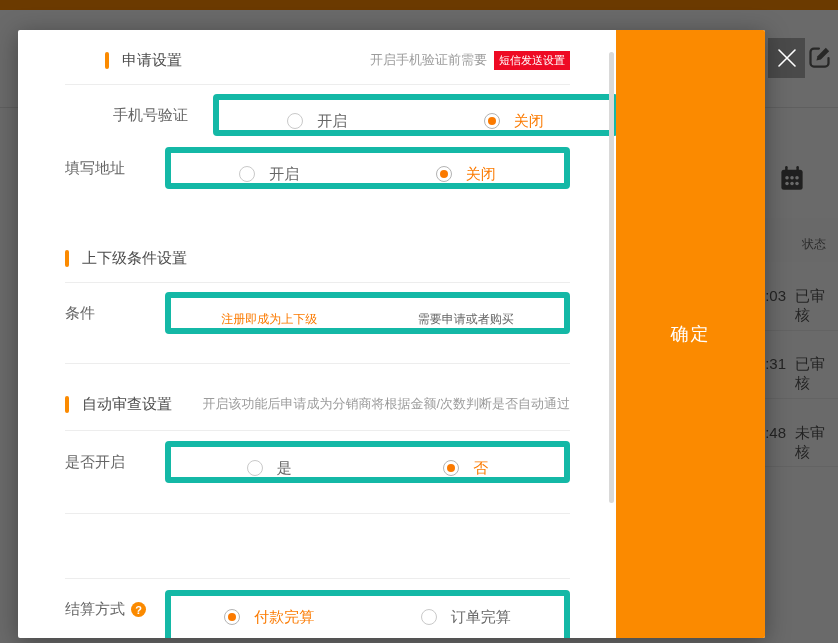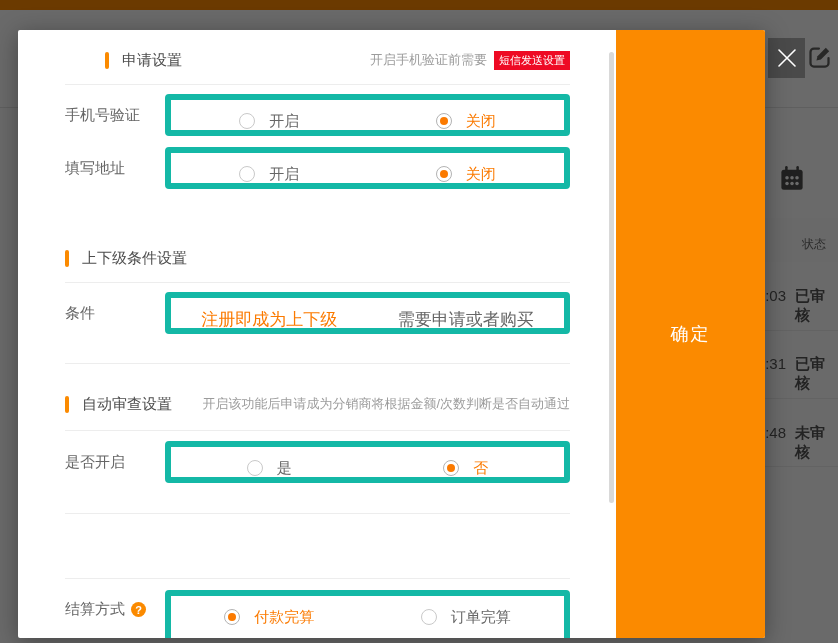--- a/index.html
+++ b/index.html
@@ -12,21 +12,21 @@
   .stage{position:relative;width:838px;height:643px;overflow:hidden;background:#fff;}
 
   
   .bg-page{position:absolute;inset:0;background:#fdfdfd;}
   .bg-topbar{position:absolute;left:0;top:0;width:838px;height:10px;background:#ff8a00;}
   .bg-header-line{position:absolute;left:0;top:107px;width:838px;height:1px;background:#e3e3e3;}
   .bg-icon{position:absolute;}
   .bg-table-headband{position:absolute;left:690px;top:218px;width:148px;height:44px;background:#fafafa;}
   .bg-status-header{position:absolute;left:802px;top:236px;font-size:12px;color:#6b6b6b;}
   .bg-row-time{position:absolute;width:28px;text-align:right;font-size:15px;color:#555;}
-  .bg-row-status{position:absolute;font-size:15px;color:#555;font-weight:bold;}
+  .bg-row-status{position:absolute;font-size:15px;color:#555;}
   .bg-row-line{position:absolute;left:700px;width:138px;height:1px;background:#ececec;}
 
   
   .overlay{position:absolute;inset:0;background:rgba(0,0,0,0.58);z-index:5;}
 
   
   .modal{position:absolute;left:18px;top:30px;width:747px;height:608px;background:#fff;
          border-radius:2px;overflow:hidden;z-index:10;box-shadow:0 4px 24px rgba(0,0,0,.35);}
   .confirm-panel{position:absolute;right:0;top:0;width:149px;height:100%;background:var(--panel-orange);
          display:flex;align-items:center;justify-content:center;cursor:pointer;}
@@ -45,21 +45,21 @@
   .frow{position:absolute;left:47px;width:505px;display:flex;align-items:center;}
   .flabel{width:100px;font-size:15px;color:#666;flex:none;display:flex;align-items:center;gap:6px;}
   .fbox{flex:1;height:42px;border:6px solid #14b8a6;border-radius:4px;display:flex;align-items:stretch;background:#fff;}
   .fbox.tall{height:60px;}
   .fopt{flex:1;display:flex;align-items:center;justify-content:center;gap:14px;font-size:15px;color:#666;cursor:pointer;height:42px;}
   .fopt .olabel{color:#666;}
   .fopt.on .olabel{color:var(--orange);}
   .radio{width:16px;height:16px;border:1px solid #c9c9c9;border-radius:50%;position:relative;background:#fff;flex:none;}
   .radio.sel{border-color:#b3b3b3;}
   .radio.sel::after{content:"";position:absolute;inset:3px;border-radius:50%;background:var(--orange);}
-  .txt-opt{font-size:17px;}
+  .txt-opt{font-size:12px;}
   .txt-opt.on{color:var(--orange);}
   .help-dot{width:15px;height:15px;border-radius:50%;background:var(--panel-orange);color:#fff;font-size:11px;
             font-weight:bold;display:inline-flex;align-items:center;justify-content:center;flex:none;}
   .row5 .flabel{align-self:flex-start;padding-top:10px;}
 
   
   .close-btn{position:absolute;left:768px;top:38px;width:37px;height:40px;background:rgba(0,0,0,0.3);
              display:flex;align-items:center;justify-content:center;cursor:pointer;z-index:11;}
 </style>
 </head>
@@ -111,21 +111,21 @@
     <div class="shead" style="top:20px;padding-left:40px;">
       <span class="smark"></span>
       <span class="stitle">申请设置</span>
       <span class="snote">
         <span>开启手机验证前需要</span>
         <span class="badge">短信发送设置</span>
       </span>
     </div>
     <div class="sdiv" style="top:54px;"></div>
 
-    <div class="frow" style="top:64px;height:42px;">
+    <div class="frow" style="top:64px;height:42px;margin-left:48px;">
       <div class="flabel">手机号验证</div>
       <div class="fbox">
         <div class="fopt">
           <span class="radio"></span>
           <span class="olabel">开启</span>
         </div>
         <div class="fopt on">
           <span class="radio sel"></span>
           <span class="olabel">关闭</span>
         </div>

